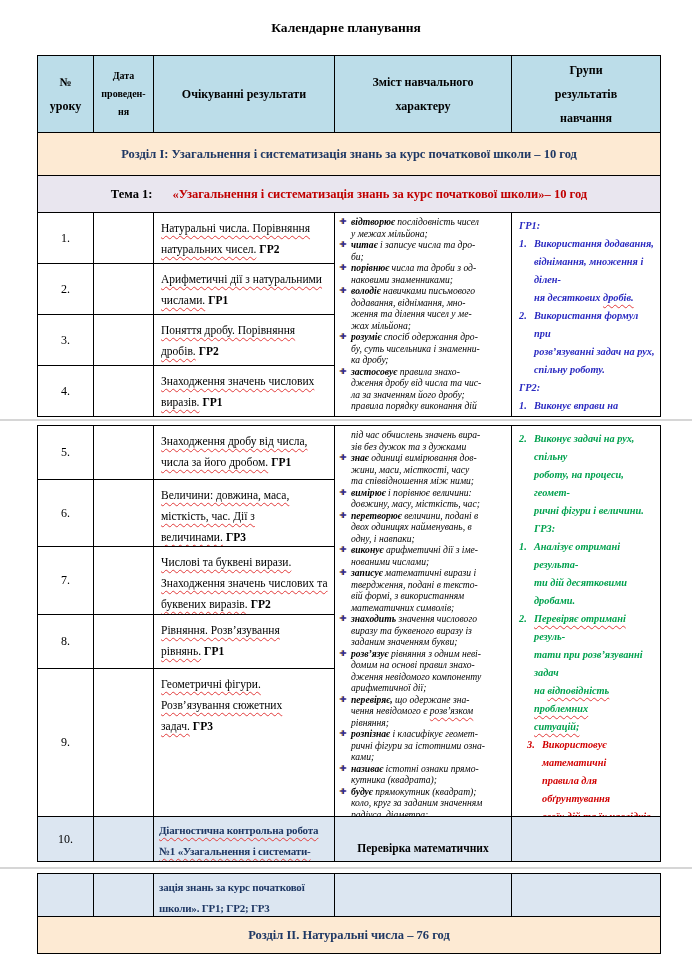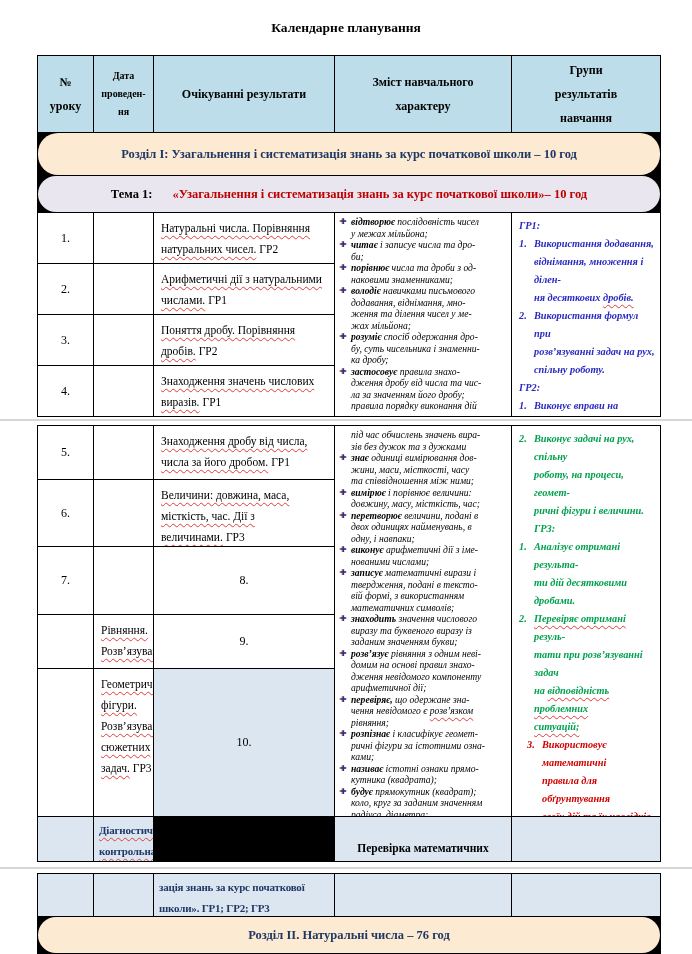--- a/index.html
+++ b/index.html
@@ -15,29 +15,29 @@
     gap:1px;background:#000;border:1px solid #000;
   }
   .p1{grid-template-rows:76px 42px 36px 50px 50px 50px 50px;}
   .p2{grid-template-rows:53px 66px 67px 53px 147px 44px;}
   .p3{grid-template-rows:42px 36px 6px;}
   .cell{background:#fff;overflow:hidden;}
   .hdr{background:#bcdde9;display:flex;align-items:center;justify-content:center;
     text-align:center;font-weight:bold;font-size:12px;white-space:pre-line;line-height:24px;}
   .hdr-sm{font-size:10px;line-height:18px;}
   .sec{grid-column:1/-1;display:flex;align-items:center;justify-content:center;
-    font-weight:bold;font-size:12.5px;border-radius:20px;}
+    font-weight:bold;font-size:12.5px;}
   .sec-rozdil{background:#fdead3;color:#1f3864;}
   .sec-tema{background:#e9e6ef;}
   .sec-tema .red{color:#c00000;margin-left:20px;}
   .num{display:flex;align-items:center;justify-content:center;font-size:12px;}
   .topic{padding:5px 5px 0 7px;font-size:11.5px;line-height:21px;white-space:pre-line;}
   .squig{text-decoration-line:underline;text-decoration-style:wavy;
     text-decoration-color:#e23b3b;text-decoration-thickness:1px;text-underline-offset:2.5px;}
-  .code{font-weight:normal;margin-left:3px;}
+  .code{font-weight:bold;margin-left:3px;}
   .navy{color:#1f3864;}
   .bold{font-weight:bold;}
   .testbg{background:#dce6f1;}
   .topic10{font-size:11px;padding:3px 3px 0 5px;letter-spacing:-0.2px;}
   .outcell{grid-column:4;padding:3px 3px 0 5px;font-style:italic;
     font-size:9.6px;line-height:11.5px;}
   .out1{grid-row:4/8;}
   .out2{grid-row:1/6;}
   .bullet{display:flex;}
   .bicon{width:11px;flex:none;font-style:normal;font-size:8px;line-height:11.5px;
@@ -274,20 +274,21 @@
 своїх дій та їх наслідків.</span></div>
       </div>
   </div>
 
   <div class="cell num">6.</div>
   <div class="cell"></div>
   <div class="cell topic"><span class="squig">Величини: довжина, маса, місткість, час. Дії з величинами.</span><b class="code">ГР3</b></div>
 
   <div class="cell num">7.</div>
   <div class="cell"></div>
+  <div class="cell topic"><span class="squig">Числові та буквені вирази. Знаходження значень числових та буквених виразів.</span><b class="code">ГР2</b></div>
 
   <div class="cell num">8.</div>
   <div class="cell"></div>
   <div class="cell topic"><span class="squig">Рівняння. Розв’язування рівнянь.</span><b class="code">ГР1</b></div>
 
   <div class="cell num">9.</div>
   <div class="cell"></div>
   <div class="cell topic"><span class="squig">Геометричні фігури. Розв’язування сюжетних задач.</span><b class="code">ГР3</b></div>
 
   <div class="cell num testbg">10.</div>

